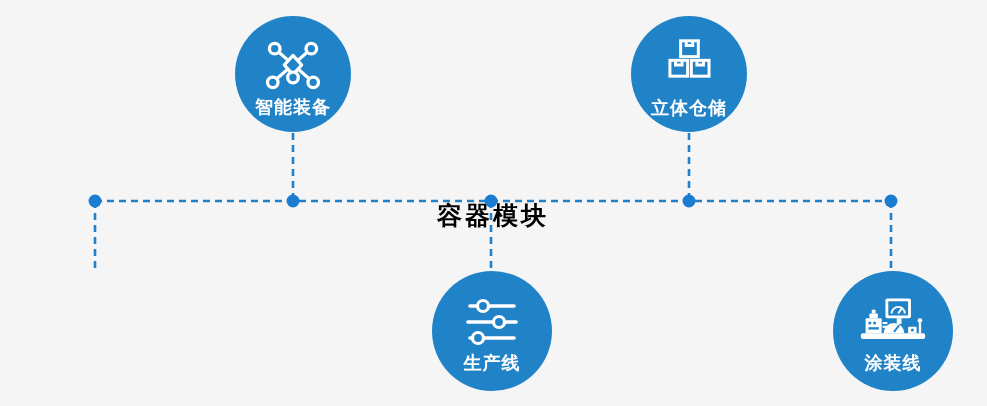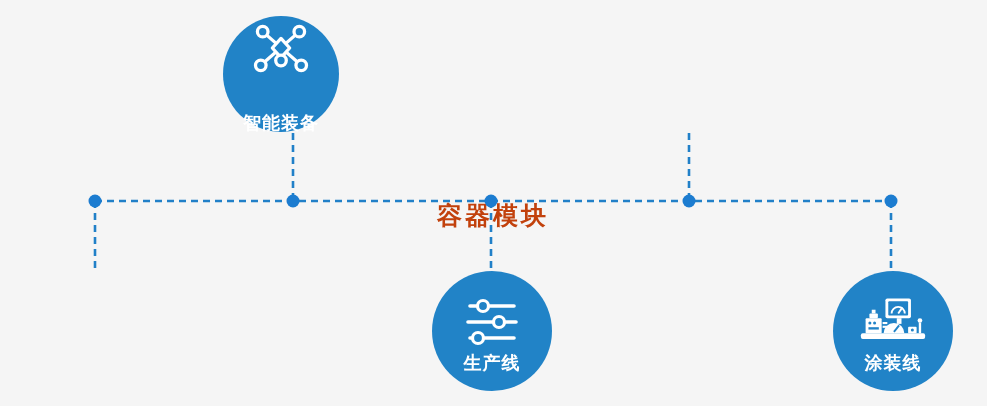--- a/index.html
+++ b/index.html
@@ -10,42 +10,42 @@
     overflow:hidden;
     font-family:"Liberation Sans", sans-serif;
   }
   .watermark {
     position:absolute;
     left:493px; top:215px;
     transform:translate(-50%,-50%);
     font-size:25px;
     font-weight:bold;
     letter-spacing:3px;
-    color:#c2410c;
+    color:#000000;
     user-select:none;
     white-space:nowrap;
   }
   .connectors {
     position:absolute; left:0; top:0;
     width:987px; height:406px;
   }
   .node {
     position:absolute;
     border-radius:50%;
     background:#2183c7;
     display:flex;
     flex-direction:column;
     align-items:center;
     justify-content:center;
     box-sizing:border-box;
     padding-top:6px;
   }
   .node-top    { width:116px; height:116px; top:16px; }
   .node-bottom { width:120px; height:120px; top:271px; }
-  .node-smart     { left:223px;justify-content:space-between; }
+  .node-smart     { left:235px; }
   .node-warehouse { left:631px; }
   .node-logistics { left:37px;  }
   .node-prod      { left:432px;text-align:right; }
   .node-paint     { left:833px;text-align:right; }
   .node-icon { display:block; }
   .node-label {
     margin-top:7px;
     color:#ffffff;
     font-size:18px;
     font-weight:bold;
@@ -89,20 +89,33 @@
         <circle cx="13" cy="10" r="5.5" fill="#2183c7"></circle>
         <circle cx="51" cy="10" r="5.5" fill="#2183c7"></circle>
         <circle cx="11" cy="45" r="5.5" fill="#2183c7"></circle>
         <circle cx="53" cy="45" r="5.5" fill="#2183c7"></circle>
         <circle cx="32" cy="40" r="5.5" fill="#2183c7"></circle>
       </g>
     </svg>
     <div class="node-label">智能装备</div>
   </div>
 
+  <div class="node node-top node-warehouse">
+    <svg class="node-icon" width="60" height="54" viewBox="0 0 64 58" xmlns="http://www.w3.org/2000/svg">
+      <g stroke="#ffffff" stroke-width="3.2" fill="none" stroke-linejoin="miter">
+        <rect x="23" y="3" width="19" height="17"></rect>
+        <rect x="11.5" y="24" width="19" height="17"></rect>
+        <rect x="34.5" y="24" width="19" height="17"></rect>
+        <path d="M29 3 V8 H36 V3"></path>
+        <path d="M17.5 24 V29 H24.5 V24"></path>
+        <path d="M40.5 24 V29 H47.5 V24"></path>
+      </g>
+    </svg>
+    <div class="node-label">立体仓储</div>
+  </div>
 
 
   <div class="node node-bottom node-prod">
     <svg class="node-icon" width="56" height="50" viewBox="0 0 56 50" xmlns="http://www.w3.org/2000/svg">
       <g stroke="#ffffff" stroke-width="3.6" fill="none" stroke-linecap="round">
         <path d="M6 9 H50"></path>
         <path d="M4 25 H52"></path>
         <path d="M6 41 H50"></path>
       </g>
       <g fill="#2183c7" stroke="#ffffff" stroke-width="3.2">

